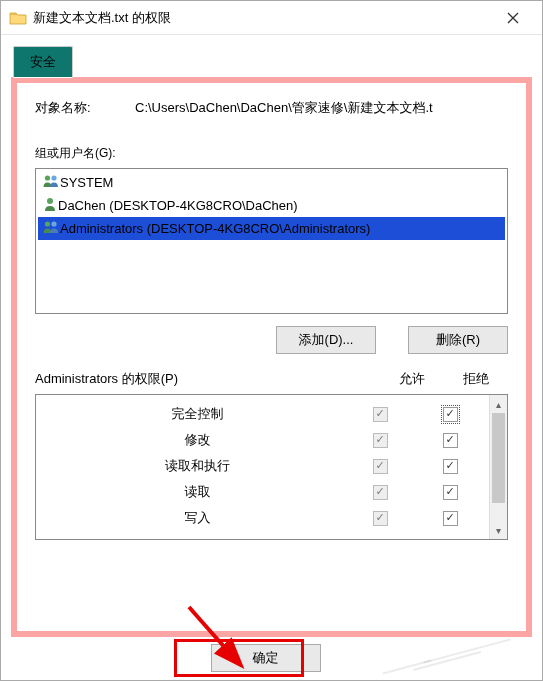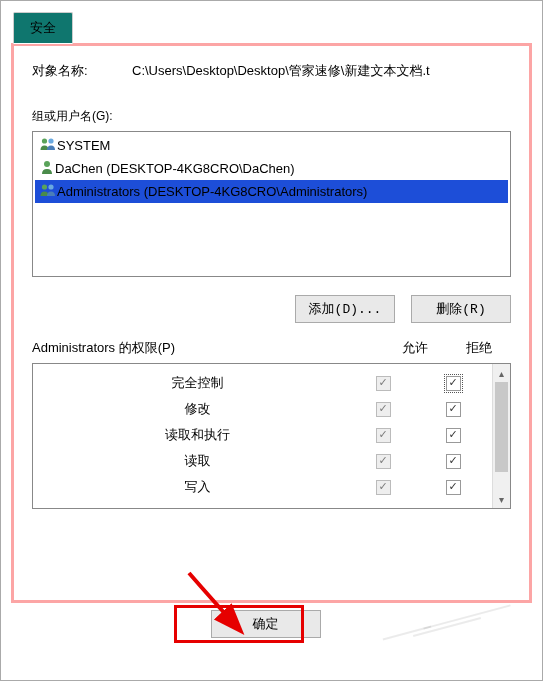--- a/index.html
+++ b/index.html
@@ -59,21 +59,21 @@
     border-bottom: 1px solid #fff;
     background: #0f766e;
     padding: 6px 16px;
     font-size: 13px;
     margin-left: 2px;
     border-radius: 2px 2px 0 0;
     position: relative;
     top: 1px;
   }
   .tab-panel {
-    border: 3px solid #fca5a5;
+    border: 6px solid #fca5a5;
     padding: 16px 18px 12px 18px;
     position: relative;
     min-height: 560px;
   }
   .row-label-val {
     display: flex;
     margin-bottom: 28px;
     font-size: 13px;
   }
   .row-label-val .lbl { width: 100px; }
@@ -95,24 +95,23 @@
     padding: 2px 4px;
     font-size: 13px;
     gap: 0;
   }
   .list-row.selected {
     background: #1d4ed8;
   }
   .btn-row {
     display: flex;
     justify-content: flex-end;
-    gap: 16px;
-    margin-top: 18px;
+    gap: 32px;
+    margin-top: 12px;
     margin-bottom: 16px;
-    font-family: Liberation Mono, monospace;
   }
   .btn {
     min-width: 100px;
     height: 28px;
     border: 1px solid #aaa;
     background: #e9e9e9;
     font-size: 13px;
     display: flex;
     align-items: center;
     justify-content: center;
@@ -217,31 +216,45 @@
   
   .smudge {
     position:absolute; height:2px; background:rgba(0,0,0,0.08);
     transform: rotate(-15deg);
   }
 </style>
 </head>
 <body>
 
 <div class="window">
+  <div class="titlebar">
+    <span class="icon-slot">
+      <svg width="18" height="18" viewBox="0 0 18 18">
+        <path d="M1 4 h6 l1.5 2 H17 v9 H1 Z" fill="#ffd97a" stroke="#c9a227" stroke-width="0.8"></path>
+        <path d="M1 4 h6 l1.5 2 H1 Z" fill="#e8b94f"></path>
+      </svg>
+    </span>
+    <span class="title-text">新建文本文档.txt 的权限</span>
+    <div class="close-btn">
+      <svg width="12" height="12" viewBox="0 0 12 12">
+          <path d="M1 1 L11 11 M11 1 L1 11" stroke="#333" stroke-width="1.3"></path>
+        </svg>
+    </div>
+  </div>
 
   <div class="content">
     <div class="tab-area">
       <div class="tab-header">
         <div class="tab">安全</div>
       </div>
       <div class="tab-panel">
 
         <div class="row-label-val">
           <span class="lbl">对象名称:</span>
-          <span class="val">C:\Users\Desktop\Desktop\管家速修\新建文本文档.t</span>
+          <span class="val">C:\Users\DaChen\DaChen\管家速修\新建文本文档.t</span>
         </div>
 
         <div class="section-label">组或用户名(G):</div>
         <div class="listbox" id="groups-listbox">
             <div class="list-row">
               <span><svg width="18" height="16" viewBox="0 0 18 16">
                   <circle cx="5.5" cy="5" r="2.6" fill="#5aa35a"></circle>
                   <path d="M1.5 14 Q1.5 9.5 5.5 9.5 Q9.5 9.5 9.5 14 Z" fill="#4a8b4a"></path>
                   <circle cx="12" cy="5" r="2.6" fill="#6aa9e0"></circle>
                   <path d="M8 14 Q8 9.5 12 9.5 Q16 9.5 16 14 Z" fill="#4a7eb8"></path>

